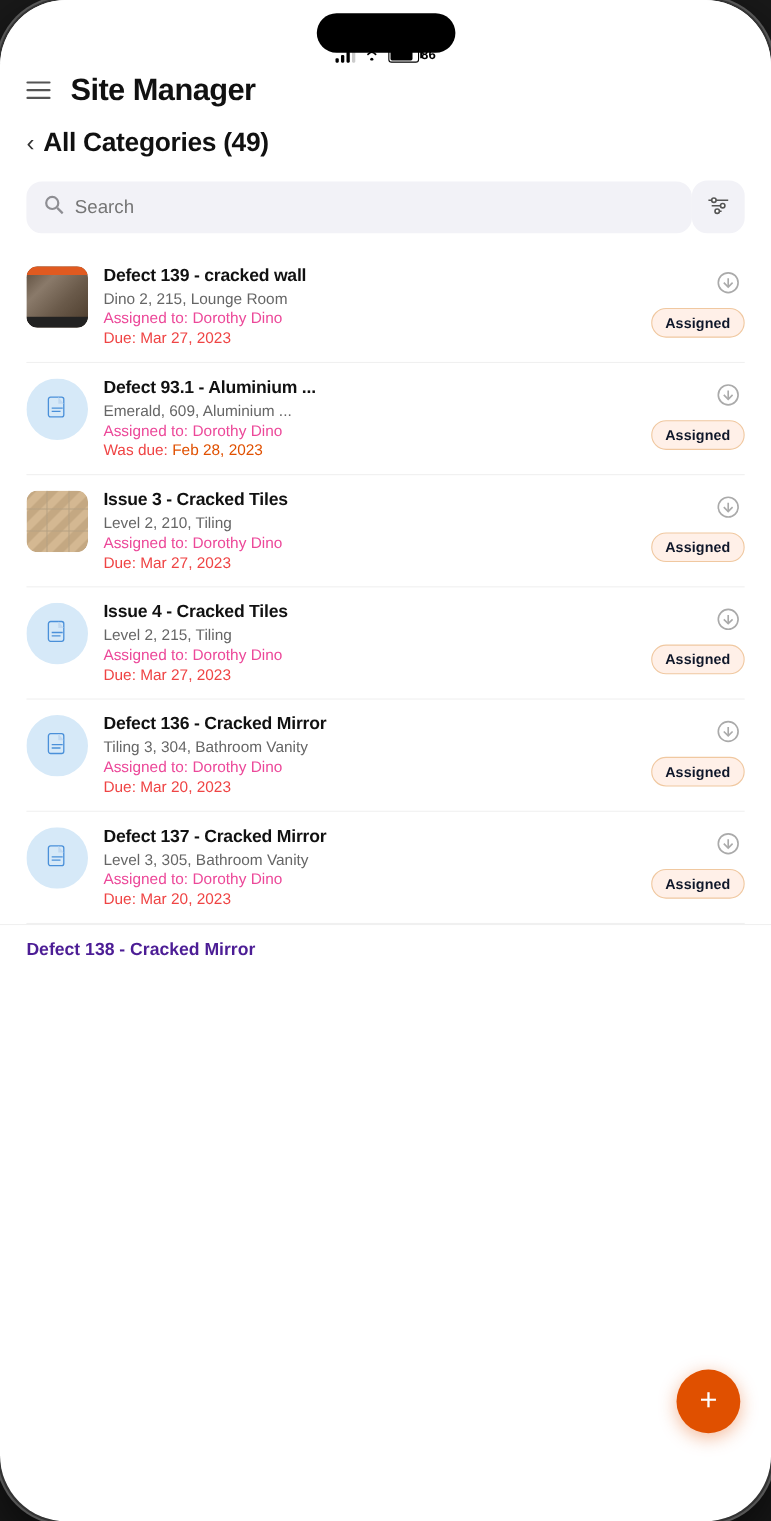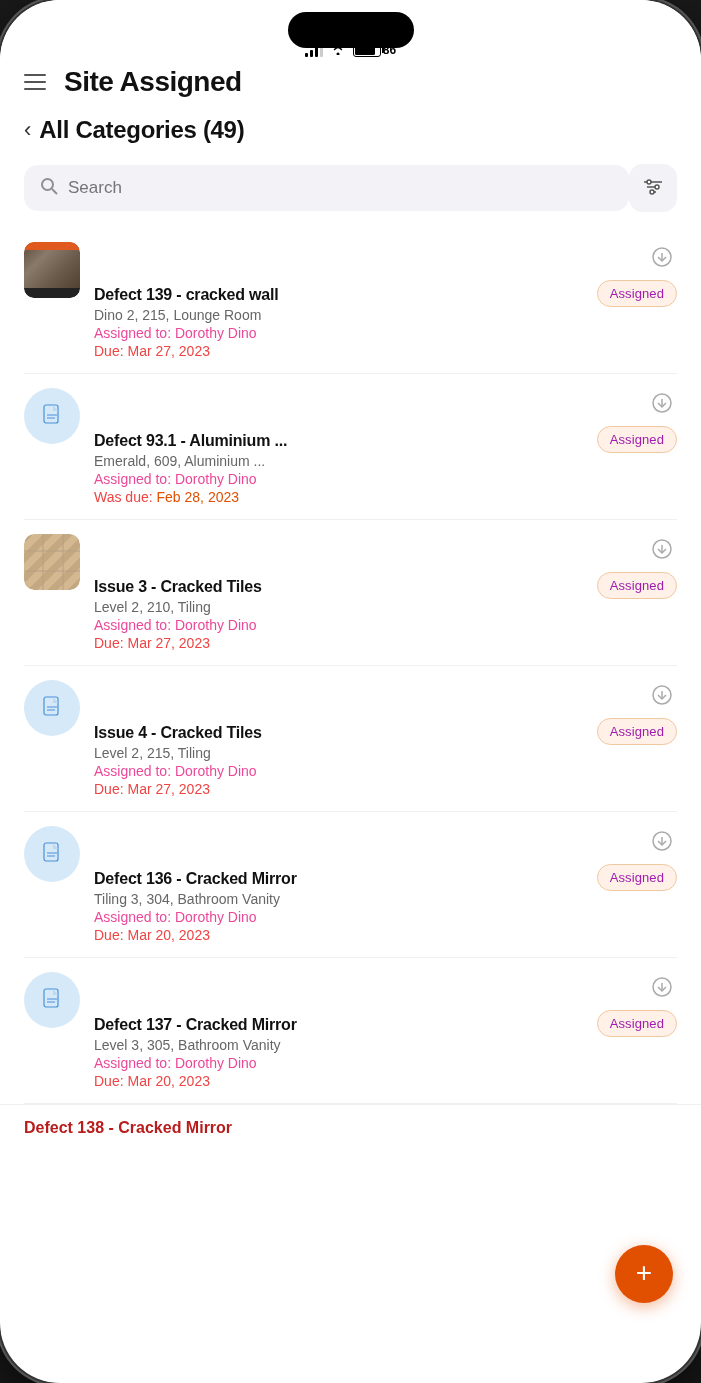--- a/index.html
+++ b/index.html
@@ -177,21 +177,21 @@
       font-size: 24px;
       font-weight: 600;
       color: #111;
       letter-spacing: -0.3px;
     }
 
     
     .search-area {
       padding: 6px 24px 16px;
       display: flex;
-      align-items: center;
+      align-items: flex-end;
     }
 
     .search-input-wrapper {
       flex: 1;
       display: flex;
       align-items: center;
       background: #f2f2f7;
       border-radius: 14px;
       padding: 12px 16px;
       gap: 10px;
@@ -313,21 +313,20 @@
         transparent 18px,
         rgba(180,160,130,0.5) 18px,
         rgba(180,160,130,0.5) 20px
       );
       border-radius: 10px;
     }
 
     .item-content {
       flex: 1;
       min-width: 0;
-      margin-top: 44px;
     }
 
     .item-title {
       font-size: 16px;
       font-weight: 700;
       color: #111;
       margin-bottom: 3px;
       letter-spacing: -0.2px;
     }
 
@@ -373,23 +372,23 @@
       width: 30px;
       height: 30px;
       display: flex;
       align-items: center;
       justify-content: center;
       cursor: pointer;
     }
 
     .status-badge {
       background: #fff0e8;
-      color: #a21caf;
+      color: #0f172a;
       font-size: 13px;
-      font-weight: 400;
+      font-weight: 700;
       padding: 5px 12px;
       border-radius: 14px;
       border: 1px solid #f0c8a0;
       letter-spacing: 0.1px;
     }
 
     
     .fab-button {
       position: absolute;
       bottom: 80px;
@@ -417,21 +416,21 @@
 
     
     .partial-item {
       padding: 14px 24px 0;
       border-top: 1px solid #f0f0f0;
     }
 
     .partial-item-title {
       font-size: 16px;
       font-weight: 700;
-      color: #b91c1c;
+      color: #4c1d95;
     }
 
     
     .download-svg {
       width: 22px;
       height: 22px;
       stroke: #aaa;
       stroke-width: 1.5;
       fill: none;
     }
@@ -490,21 +489,21 @@
         </div>
       </div>
     </div>
 
     <div class="header">
       <div class="hamburger-icon">
         <div class="hamburger-line"></div>
         <div class="hamburger-line"></div>
         <div class="hamburger-line"></div>
       </div>
-      <h1 class="header-title">Site Assigned</h1>
+      <h1 class="header-title">Site Manager</h1>
     </div>
 
     <div class="back-nav">
       <span class="back-chevron">‹</span>
       <span class="back-title">All Categories (49)</span>
     </div>
 
     <div class="search-area">
       <div class="search-input-wrapper">
         <span>

